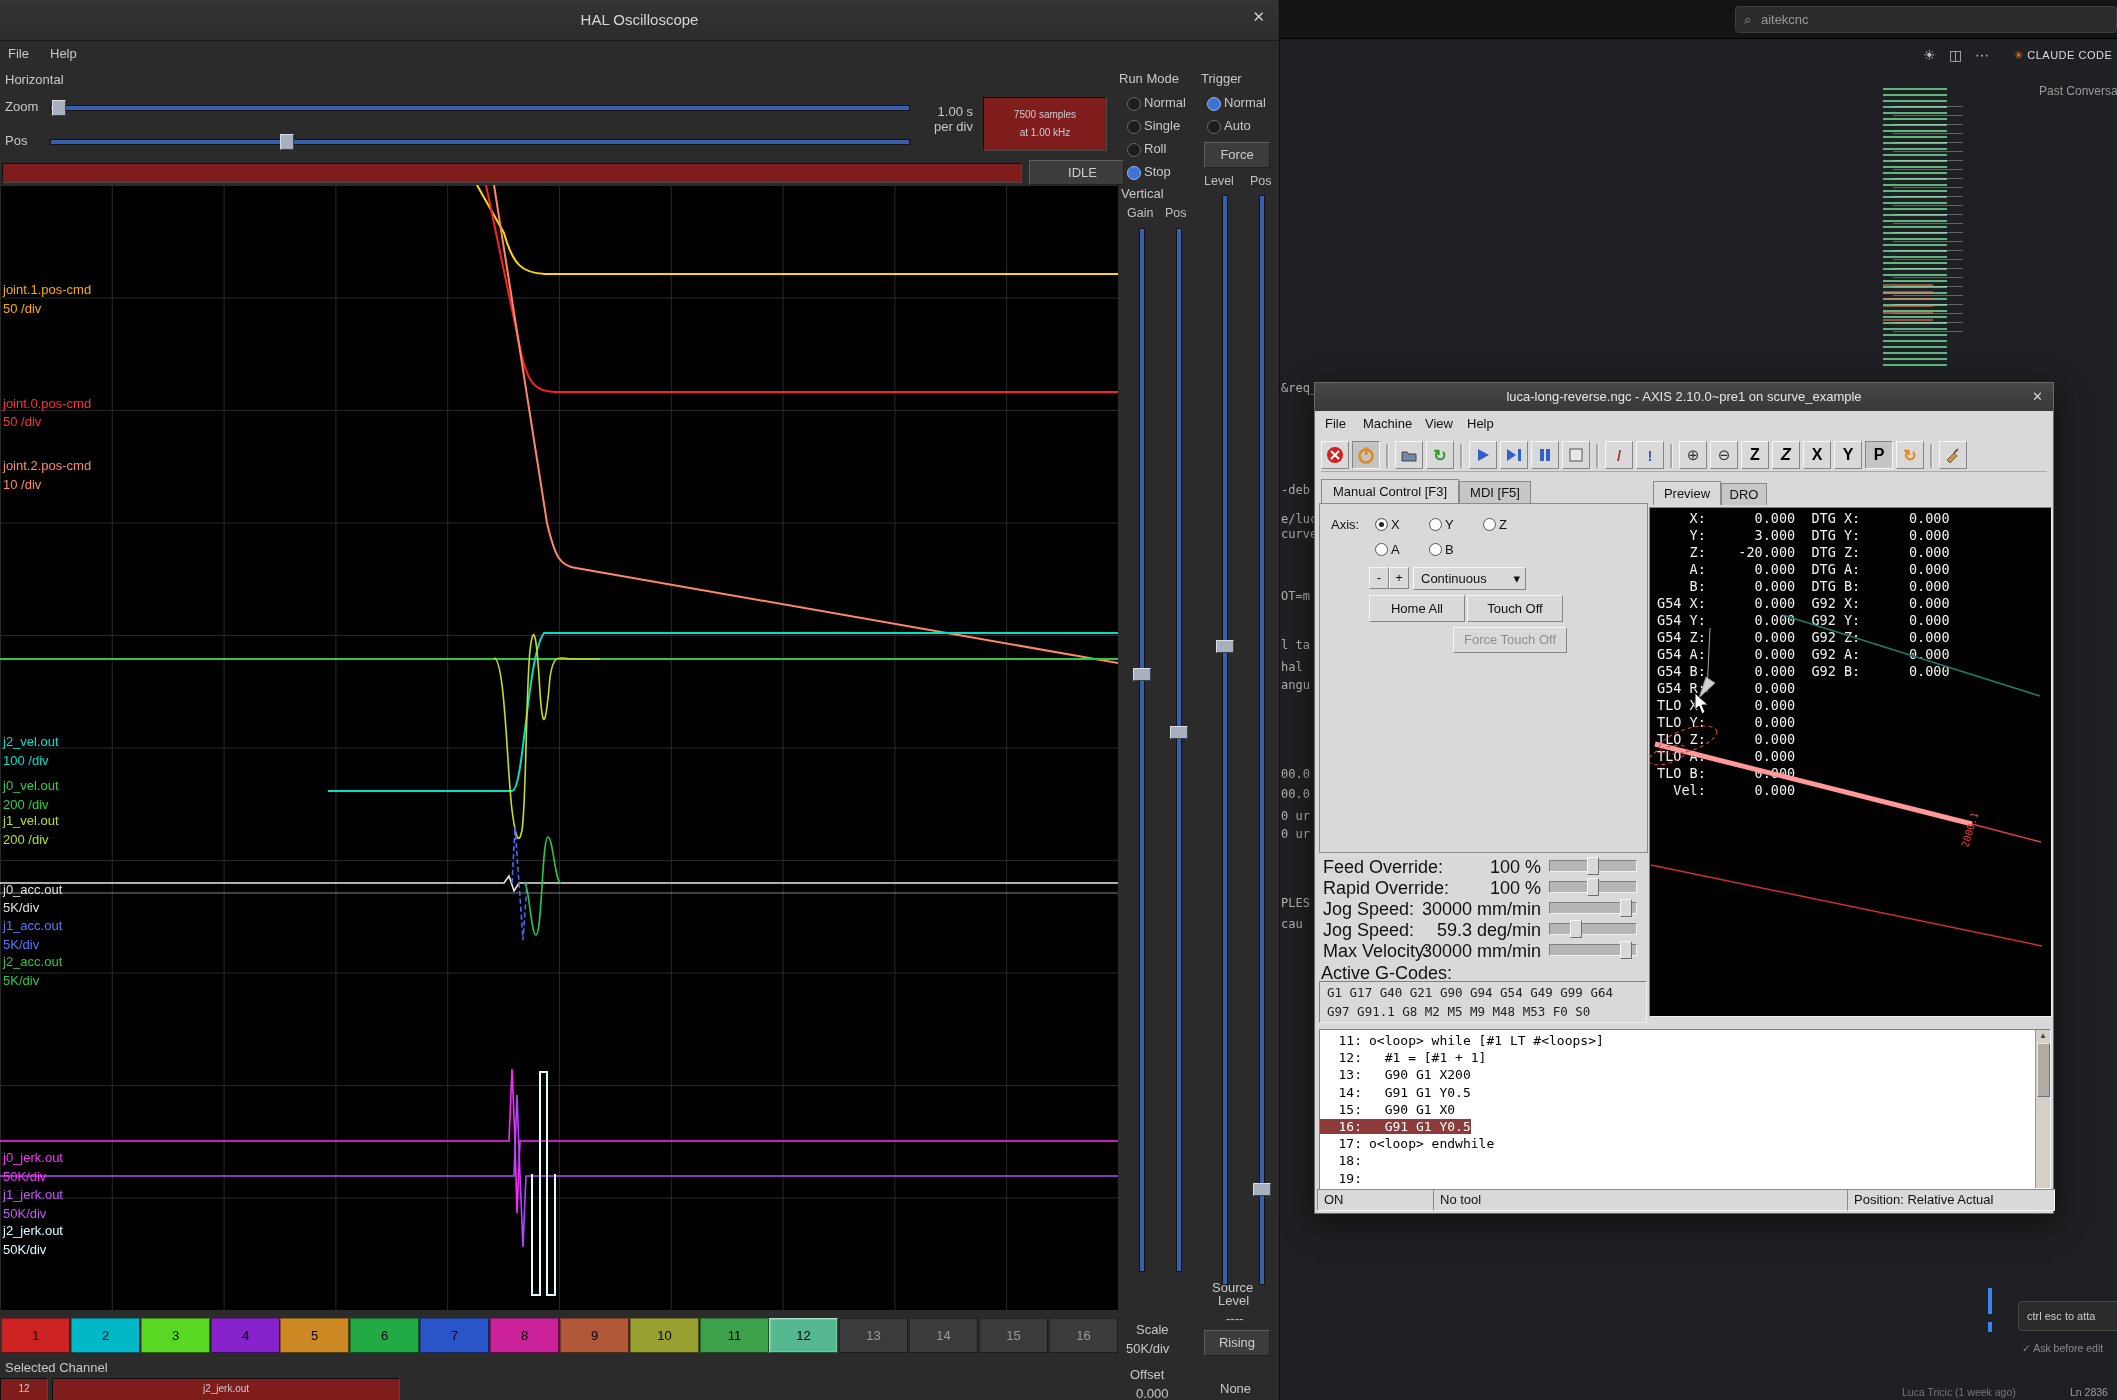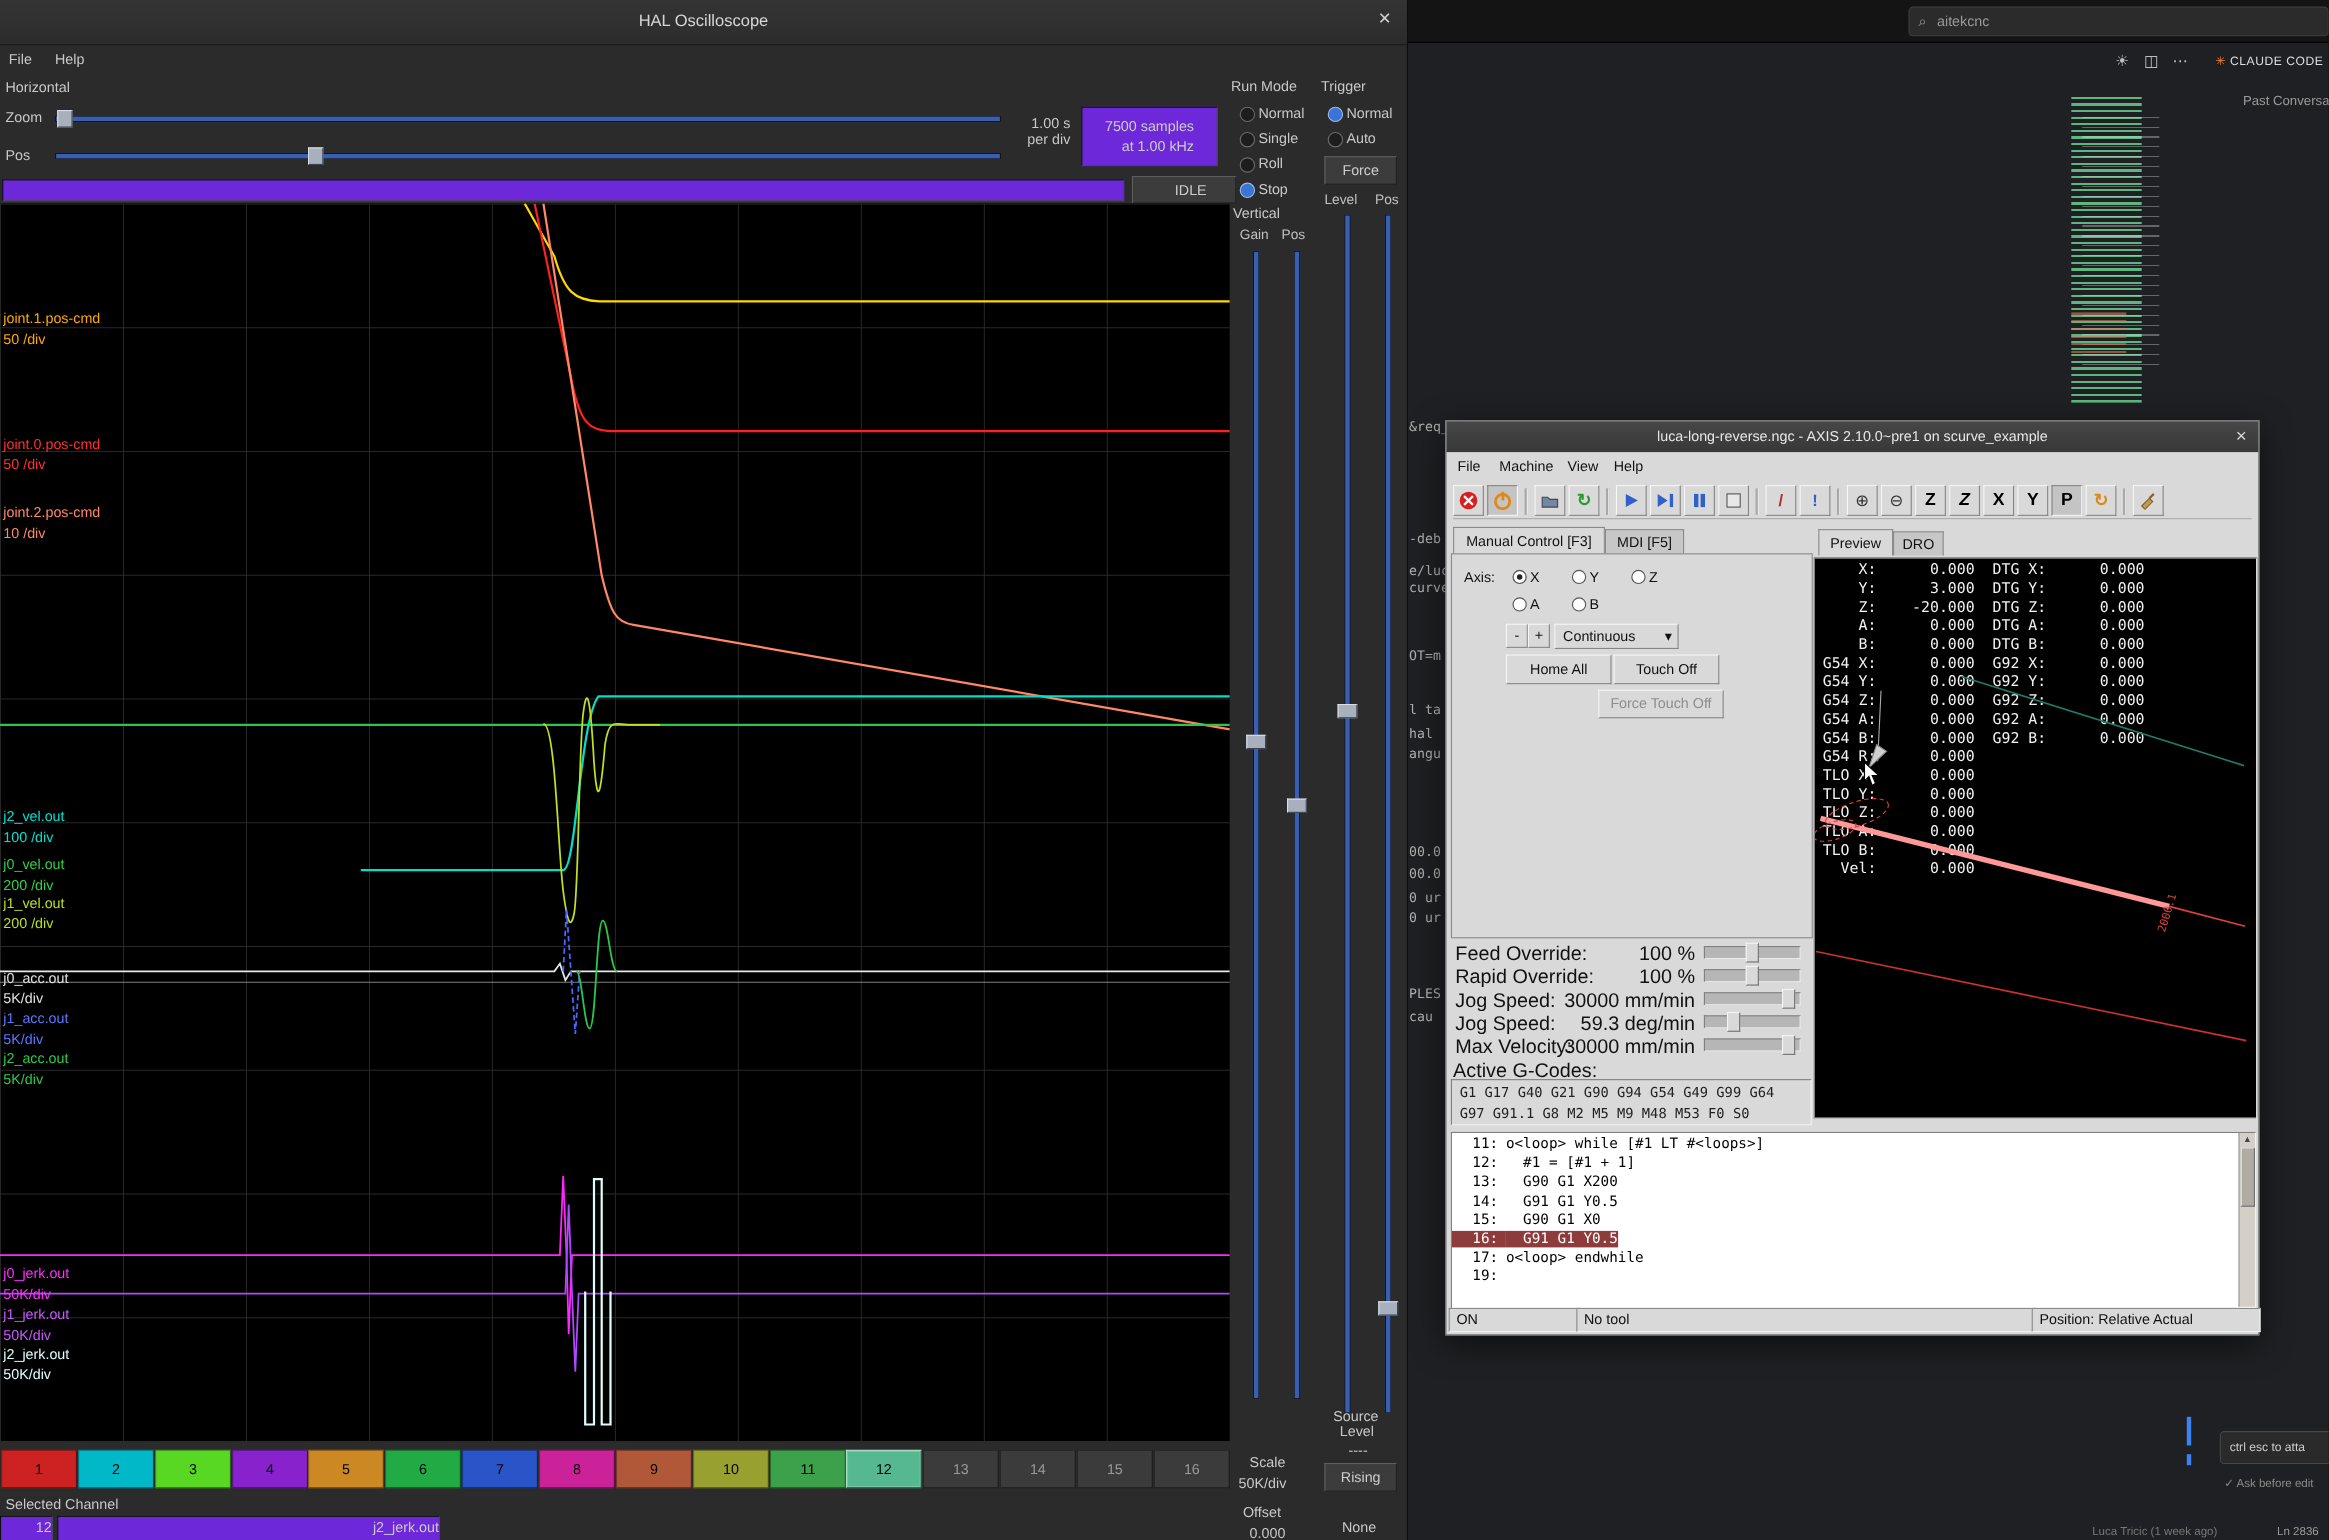--- a/index.html
+++ b/index.html
@@ -9,22 +9,22 @@
   .mono{font-family:"DejaVu Sans Mono",monospace;}
   
   .hs-win{left:0;top:0;width:1279px;height:1400px;background:#2b2b2b;border-right:1px solid #0d0d0d;}
   .hs-title{left:0;top:0;width:100%;height:40px;background:linear-gradient(#343434,#2c2c2c);
             border-bottom:1px solid #1a1a1a;color:#d6d6d6;font-size:15px;text-align:center;line-height:40px;}
   .hs-close{right:14px;top:8px;color:#cfcfcf;font-size:15px;cursor:default;}
   .hs-lbl{color:#c8c8c8;font-size:13px;white-space:pre-line;}
   .hs-lbl-sm{color:#c0c0c0;font-size:12.5px;}
   .btn-dark{background:#3c3c3c;border:1px solid;border-color:#5e5e5e #202020 #202020 #5e5e5e;
             color:#cccccc;text-align:center;font-size:13px;}
-  .sunken-dark{background:#6d28d9;border:1px solid;border-color:#0e0e0e #4a4a4a #4a4a4a #0e0e0e;
-               color:#cccccc;font-size:13px;text-align:right;}
+  .sunken-dark{background:#7f1d1d;border:1px solid;border-color:#0e0e0e #4a4a4a #4a4a4a #0e0e0e;
+               color:#cccccc;font-size:10px;text-align:center;}
   .radio-d{width:12px;height:12px;border-radius:50%;background:#1d1d1d;border:1px solid #6a6a6a;}
   .radio-d.sel{background:#3b74d4;border-color:#9db8e8;}
   .htrack{height:4px;background:#3a5fae;border:1px solid #141414;}
   .hhandle{width:12px;height:14px;background:#a8b0bd;border:1px solid;border-color:#d7dde8 #3c424d #3c424d #d7dde8;}
   .vtrack{width:4px;background:#3a5fae;border:1px solid #141414;}
   .vhandle{width:16px;height:11px;background:#a8b0bd;border:1px solid;border-color:#d7dde8 #3c424d #3c424d #d7dde8;}
   .scope{left:0;top:185px;width:1118px;height:1125px;background:#000;
          background-image:linear-gradient(to right,#282828 1px,transparent 1px),
                           linear-gradient(to bottom,#282828 1px,transparent 1px);
          background-size:111.8px 112.5px;}
@@ -428,20 +428,21 @@
 G97 G91.1 G8 M2 M5 M9 M48 M53 F0 S0</pre>
 
   <div class="abs" style="left:4px;top:646px;width:730px;height:158px;background:#ffffff;border:1px solid;border-color:#808080 #f2f2f2 #f2f2f2 #808080;overflow:hidden;padding-top:3px;">
     <div class="gline"><span class="gnum">11:</span><span class="gtxt">o&lt;loop&gt; while [#1 LT #&lt;loops&gt;]</span></div>
     <div class="gline"><span class="gnum">12:</span><span class="gtxt">  #1 = [#1 + 1]</span></div>
     <div class="gline"><span class="gnum">13:</span><span class="gtxt">  G90 G1 X200</span></div>
     <div class="gline"><span class="gnum">14:</span><span class="gtxt">  G91 G1 Y0.5</span></div>
     <div class="gline"><span class="gnum">15:</span><span class="gtxt">  G90 G1 X0</span></div>
     <div class="gline hl"><span class="gnum">16:</span><span class="gtxt">  G91 G1 Y0.5</span></div>
     <div class="gline"><span class="gnum">17:</span><span class="gtxt">o&lt;loop&gt; endwhile</span></div>
+    <div class="gline"><span class="gnum">18:</span><span class="gtxt"></span></div>
     <div class="gline"><span class="gnum">19:</span><span class="gtxt"></span></div>
     <div class="abs" style="right:0;top:0;width:14px;height:158px;background:#d4d0c8;border-left:1px solid #9a9a9a;">
       <div style="font-size:8px;text-align:center;color:#444;line-height:12px;">▲</div>
       <div style="position:absolute;left:1px;top:13px;width:11px;height:52px;background:#b0aca4;border:1px solid;border-color:#e8e8e8 #6f6f6f #6f6f6f #e8e8e8;"></div>
     </div>
   </div>
 
   <div class="abs statcell" style="left:2px;top:806px;width:112px;height:20px;">ON</div>
   <div class="abs statcell" style="left:118px;top:806px;width:410px;height:20px;">No tool</div>
   <div class="abs statcell" style="left:532px;top:806px;width:200px;height:20px;">Position: Relative Actual</div>

